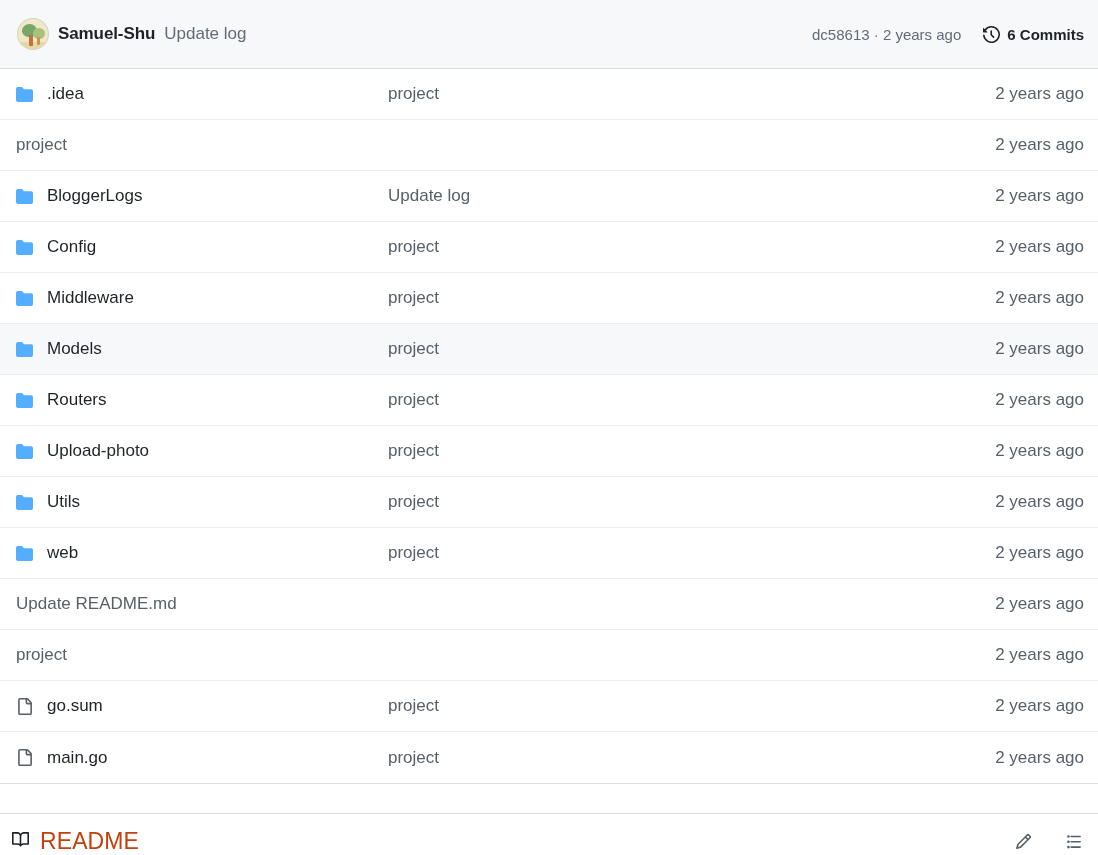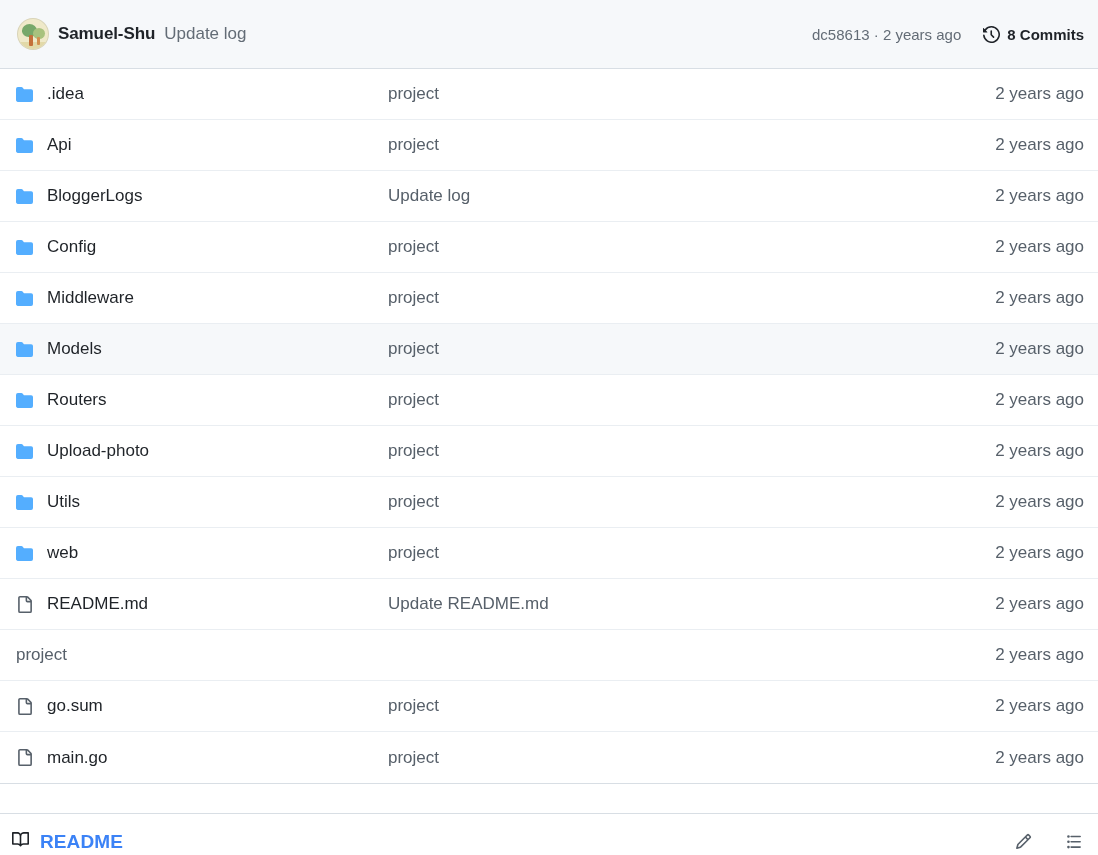--- a/index.html
+++ b/index.html
@@ -184,23 +184,23 @@
   }
 
   .readme-title-group {
     display: flex;
     align-items: center;
     gap: 11px;
     flex: 1 1 auto;
   }
 
   .readme-title {
-    font-size: 19px;
-    font-weight: bold;
-    color: #3b82f6;
+    font-size: 23px;
+    font-weight: normal;
+    color: #c2410c;
     letter-spacing: 0.1px;
   }
 
   .readme-actions {
     display: flex;
     align-items: center;
     gap: 28px;
     flex: none;
   }
   .icon-btn {
@@ -236,47 +236,39 @@
 
     <div class="commit-meta">
       <span class="commit-sha-time">dc58613 · 2 years ago</span>
       <span class="commits-count">
         <span>
           <svg width="17" height="17" viewBox="0 0 16 16" fill="#1f2328" aria-hidden="true">
             <path d="M1.643 3.143 0.427 1.927A0.25 0.25 0 0 0 0 2.104V5.75c0 0.138 0.112 0.25 0.25 0.25h3.646a0.25 0.25 0 0 0 0.177-0.427L2.715 4.215a6.5 6.5 0 1 1-1.18 4.458 0.75 0.75 0 1 0-1.493 0.154 8.001 8.001 0 1 0 1.6-5.684Z"></path>
             <path d="M7.75 4a0.75 0.75 0 0 1 0.75 0.75v3.19l1.97 1.97a0.75 0.75 0 1 1-1.06 1.06L7.22 8.78A0.75 0.75 0 0 1 7 8.25v-3.5A0.75 0.75 0 0 1 7.75 4Z"></path>
           </svg>
         </span>
-        <span>8 Commits</span>
+        <span>6 Commits</span>
       </span>
     </div>
   </div>
 
   <div class="file-table" id="file-table">
       <div class="file-row">
         <div class="cell-name">
           <span>
             <svg class="row-icon" viewBox="0 0 16 16" fill="#54aeff" aria-hidden="true">
               <path d="M1.75 1A1.75 1.75 0 0 0 0 2.75v10.5C0 14.216.784 15 1.75 15h12.5A1.75 1.75 0 0 0 16 13.25v-8.5A1.75 1.75 0 0 0 14.25 3H7.5a.25.25 0 0 1-.2-.1l-.9-1.2C6.07 1.26 5.55 1 5 1H1.75Z"></path>
             </svg>
           </span>
           <span class="file-name">.idea</span>
         </div>
         <div class="cell-commit">project</div>
         <div class="cell-age">2 years ago</div>
       </div>
       <div class="file-row">
-        <div class="cell-name">
-          <span>
-            <svg class="row-icon" viewBox="0 0 16 16" fill="#54aeff" aria-hidden="true">
-              <path d="M1.75 1A1.75 1.75 0 0 0 0 2.75v10.5C0 14.216.784 15 1.75 15h12.5A1.75 1.75 0 0 0 16 13.25v-8.5A1.75 1.75 0 0 0 14.25 3H7.5a.25.25 0 0 1-.2-.1l-.9-1.2C6.07 1.26 5.55 1 5 1H1.75Z"></path>
-            </svg>
-          </span>
-          <span class="file-name">Api</span>
-        </div>
         <div class="cell-commit">project</div>
         <div class="cell-age">2 years ago</div>
       </div>
       <div class="file-row">
         <div class="cell-name">
           <span>
             <svg class="row-icon" viewBox="0 0 16 16" fill="#54aeff" aria-hidden="true">
               <path d="M1.75 1A1.75 1.75 0 0 0 0 2.75v10.5C0 14.216.784 15 1.75 15h12.5A1.75 1.75 0 0 0 16 13.25v-8.5A1.75 1.75 0 0 0 14.25 3H7.5a.25.25 0 0 1-.2-.1l-.9-1.2C6.07 1.26 5.55 1 5 1H1.75Z"></path>
             </svg>
           </span>
@@ -363,28 +355,20 @@
             <svg class="row-icon" viewBox="0 0 16 16" fill="#54aeff" aria-hidden="true">
               <path d="M1.75 1A1.75 1.75 0 0 0 0 2.75v10.5C0 14.216.784 15 1.75 15h12.5A1.75 1.75 0 0 0 16 13.25v-8.5A1.75 1.75 0 0 0 14.25 3H7.5a.25.25 0 0 1-.2-.1l-.9-1.2C6.07 1.26 5.55 1 5 1H1.75Z"></path>
             </svg>
           </span>
           <span class="file-name">web</span>
         </div>
         <div class="cell-commit">project</div>
         <div class="cell-age">2 years ago</div>
       </div>
       <div class="file-row">
-        <div class="cell-name">
-          <span>
-            <svg class="row-icon" viewBox="0 0 16 16" fill="#57606a" aria-hidden="true">
-              <path d="M2 1.75C2 .784 2.784 0 3.75 0h6.586c.464 0 .909.184 1.237.513l2.914 2.914c.329.328.513.773.513 1.237v9.586A1.75 1.75 0 0 1 13.25 16h-9.5A1.75 1.75 0 0 1 2 14.25Zm1.75-.25a.25.25 0 0 0-.25.25v12.5c0 .138.112.25.25.25h9.5a.25.25 0 0 0 .25-.25V6h-2.75A1.75 1.75 0 0 1 9 4.25V1.5Zm6.75.062V4.25c0 .138.112.25.25.25h2.688l-.011-.013-2.914-2.914-.013-.011Z"></path>
-            </svg>
-          </span>
-          <span class="file-name">README.md</span>
-        </div>
         <div class="cell-commit">Update README.md</div>
         <div class="cell-age">2 years ago</div>
       </div>
       <div class="file-row">
         <div class="cell-commit">project</div>
         <div class="cell-age">2 years ago</div>
       </div>
       <div class="file-row">
         <div class="cell-name">
           <span>

